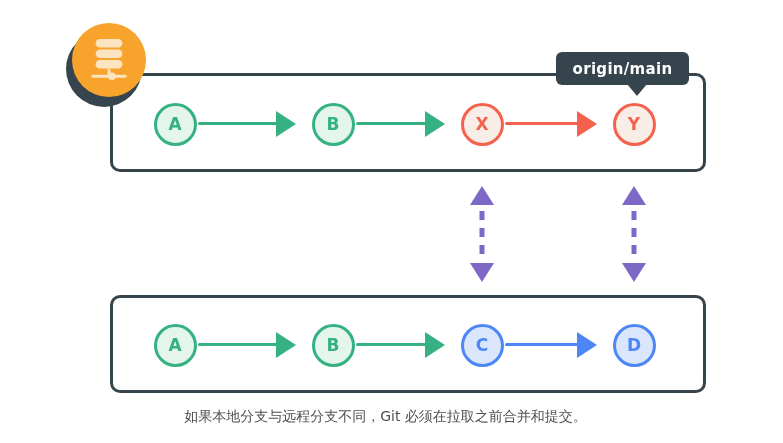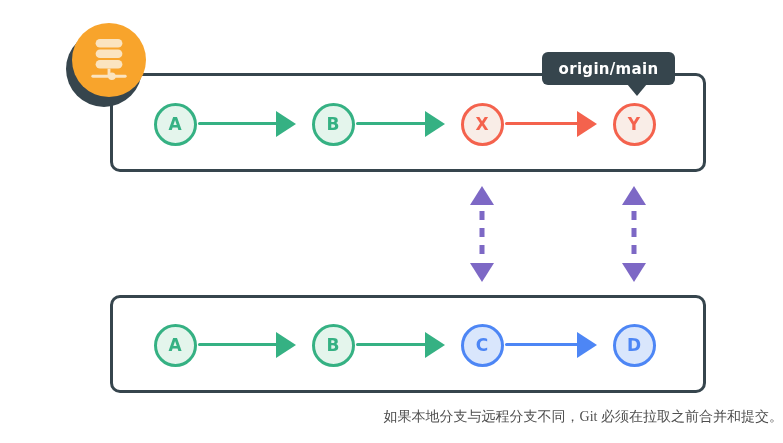--- a/index.html
+++ b/index.html
@@ -10,41 +10,41 @@
          border:3px solid #36454d; border-radius:10px; box-sizing:border-box; z-index:1; }
   .remote-box { top:73px; height:99px; }
   .local-box  { top:295px; height:98px; }
 
   .shadow-circle { position:absolute; left:66px; top:31px; width:76px; height:76px;
                    border-radius:50%; background:#36454d; z-index:4; }
   .orange-circle { position:absolute; left:72px; top:23px; width:74px; height:74px;
                    border-radius:50%; background:#f8a42c; display:flex; align-items:center;
                    justify-content:center; z-index:5; }
 
-  .badge { position:absolute; left:542px; top:52px; width:133px; height:33px; border-radius:6px;
+  .badge { position:absolute; left:556px; top:52px; width:133px; height:33px; border-radius:6px;
            background:#36454d; color:#ffffff; font-weight:bold; font-size:15px; letter-spacing:0.3px;
            display:flex; align-items:center; justify-content:center; z-index:6; }
   .badge-pointer { position:absolute; left:627px; top:84px; width:0; height:0;
                    border-left:10px solid transparent; border-right:10px solid transparent;
                    border-top:12px solid #36454d; z-index:6; }
 
   #commits-layer { position:absolute; left:0; top:0; width:783px; height:443px; z-index:3; }
 
   .commit { position:absolute; width:37px; height:37px; border:3px solid; border-radius:50%;
             display:flex; align-items:center; justify-content:center;
             font-weight:bold; font-size:17px; }
   .arrow { position:absolute; height:26px; }
   .arrow-line { position:absolute; left:0; top:11px; height:3px; border-radius:2px; }
   .arrow-head { position:absolute; right:0; top:0; width:0; height:0;
                 border-top:13px solid transparent; border-bottom:13px solid transparent;
                 border-left:20px solid; }
   .sync { position:absolute; width:26px; height:96px; }
 
-  .caption { position:absolute; left:0; right:0; top:408px; text-align:right;
-             font-size:14px; color:#4f4f4f;font-family:Liberation Serif, serif; }
+  .caption { position:absolute; left:0; right:12px; top:408px; text-align:center;
+             font-size:14px; color:#4f4f4f; }
 </style>
 </head>
 <body>
 
 <div class="canvas">
 
   <div class="box remote-box" style="border-color: rgb(54, 69, 77);"></div>
   <div class="box local-box" style="border-color: rgb(54, 69, 77);"></div>
 
   <div class="shadow-circle" style="background: rgb(54, 69, 77);"></div>

